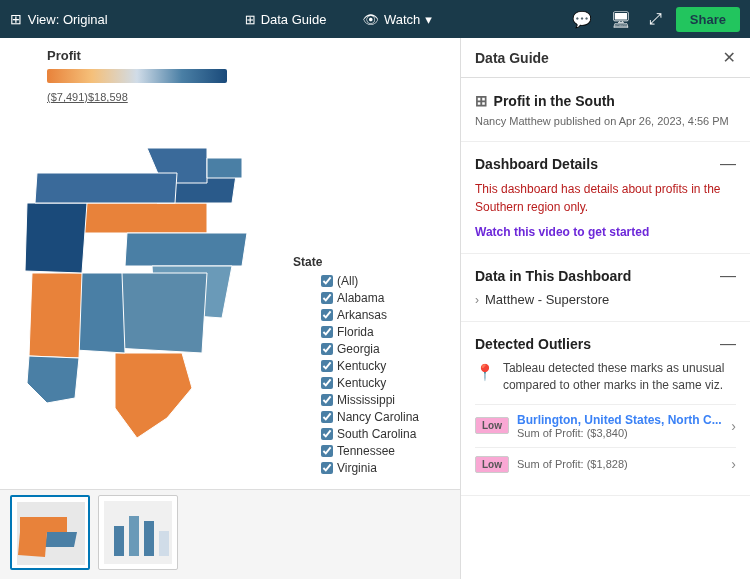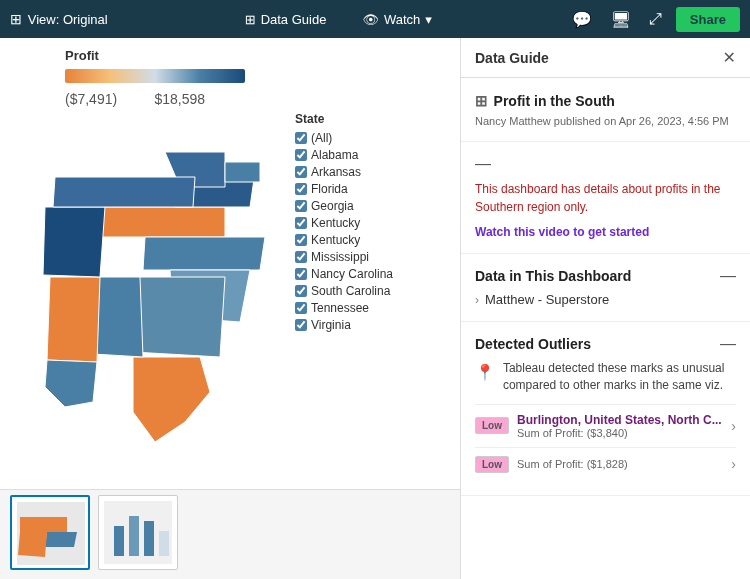--- a/index.html
+++ b/index.html
@@ -71,21 +71,21 @@
     
     .dashboard-panel {
       flex: 1;
       background: white;
       position: relative;
       overflow: hidden;
     }
 
     
     .map-area {
-      padding: 10px 25px;
+      padding: 10px 7px;
     }
     .chart-title {
       font-size: 13px;
       font-weight: 600;
       color: #333;
       margin-bottom: 6px;
       padding-left: 40px;
     }
     .legend-bar-container {
       display: flex;
@@ -95,30 +95,32 @@
       margin-bottom: 8px;
     }
     .legend-bar {
       width: 180px;
       height: 14px;
       background: linear-gradient(to right, #e8823a, #f5c07a, #d0dce8, #4a7fa5, #1a4a7a);
       border-radius: 2px;
     }
     .legend-labels {
       display: flex;
-      justify-content: space-between;
+      justify-content: flex-start;
       width: 180px;
       padding-left: 40px;
-      font-size: 14px;
+      font-size: 11px;
       color: #555;
       margin-bottom: 5px;
+      text-decoration: underline;
     }
     .map-and-filter {
       display: flex;
-      gap: 10px;
+      gap: 26px;
+      align-items: flex-end;
     }
     
     .map-svg-container {
       width: 260px;
       height: 370px;
       position: relative;
     }
     .filter-panel {
       font-size: 12px;
     }
@@ -126,20 +128,21 @@
       font-weight: 600;
       margin-bottom: 5px;
       color: #333;
     }
     .filter-item {
       display: flex;
       align-items: center;
       gap: 4px;
       margin-bottom: 3px;
       color: #333;
+      margin-left: 28px;
     }
     .filter-item input[type="checkbox"] {
       width: 12px;
       height: 12px;
       accent-color: #4a7fa5;
     }
 
     
     .data-guide-panel {
       width: 290px;
@@ -263,21 +266,21 @@
       border: 1px solid #ccc;
       min-width: 30px;
       text-align: center;
     }
     .outlier-info {
       flex: 1;
     }
     .outlier-name {
       font-size: 12px;
       font-weight: 700;
-      color: #701a75;
+      color: #3b82f6;
     }
     .outlier-value {
       font-size: 11px;
       color: #666;
     }
     .outlier-arrow {
       color: #888;
       font-size: 14px;
     }
 
@@ -466,20 +469,21 @@
     <div class="dg-section">
       <div class="dg-view-title">
         <span style="font-size:15px; color:#666;">⊞</span>
         <span>Profit in the South</span>
       </div>
       <div class="dg-view-subtitle">Nancy Matthew published on Apr 26, 2023, 4:56 PM</div>
     </div>
 
     <div class="dg-section">
       <div class="dg-section-header">
+        <span class="dg-section-title">Dashboard Details</span>
         <button class="dg-collapse-btn">—</button>
       </div>
       <p class="dg-description">This dashboard has details about profits in the Southern region only.</p>
       <a class="dg-link">Watch this video to get started</a>
     </div>
 
     <div class="dg-section">
       <div class="dg-section-header">
         <span class="dg-section-title">Data in This Dashboard</span>
         <button class="dg-collapse-btn">—</button>

